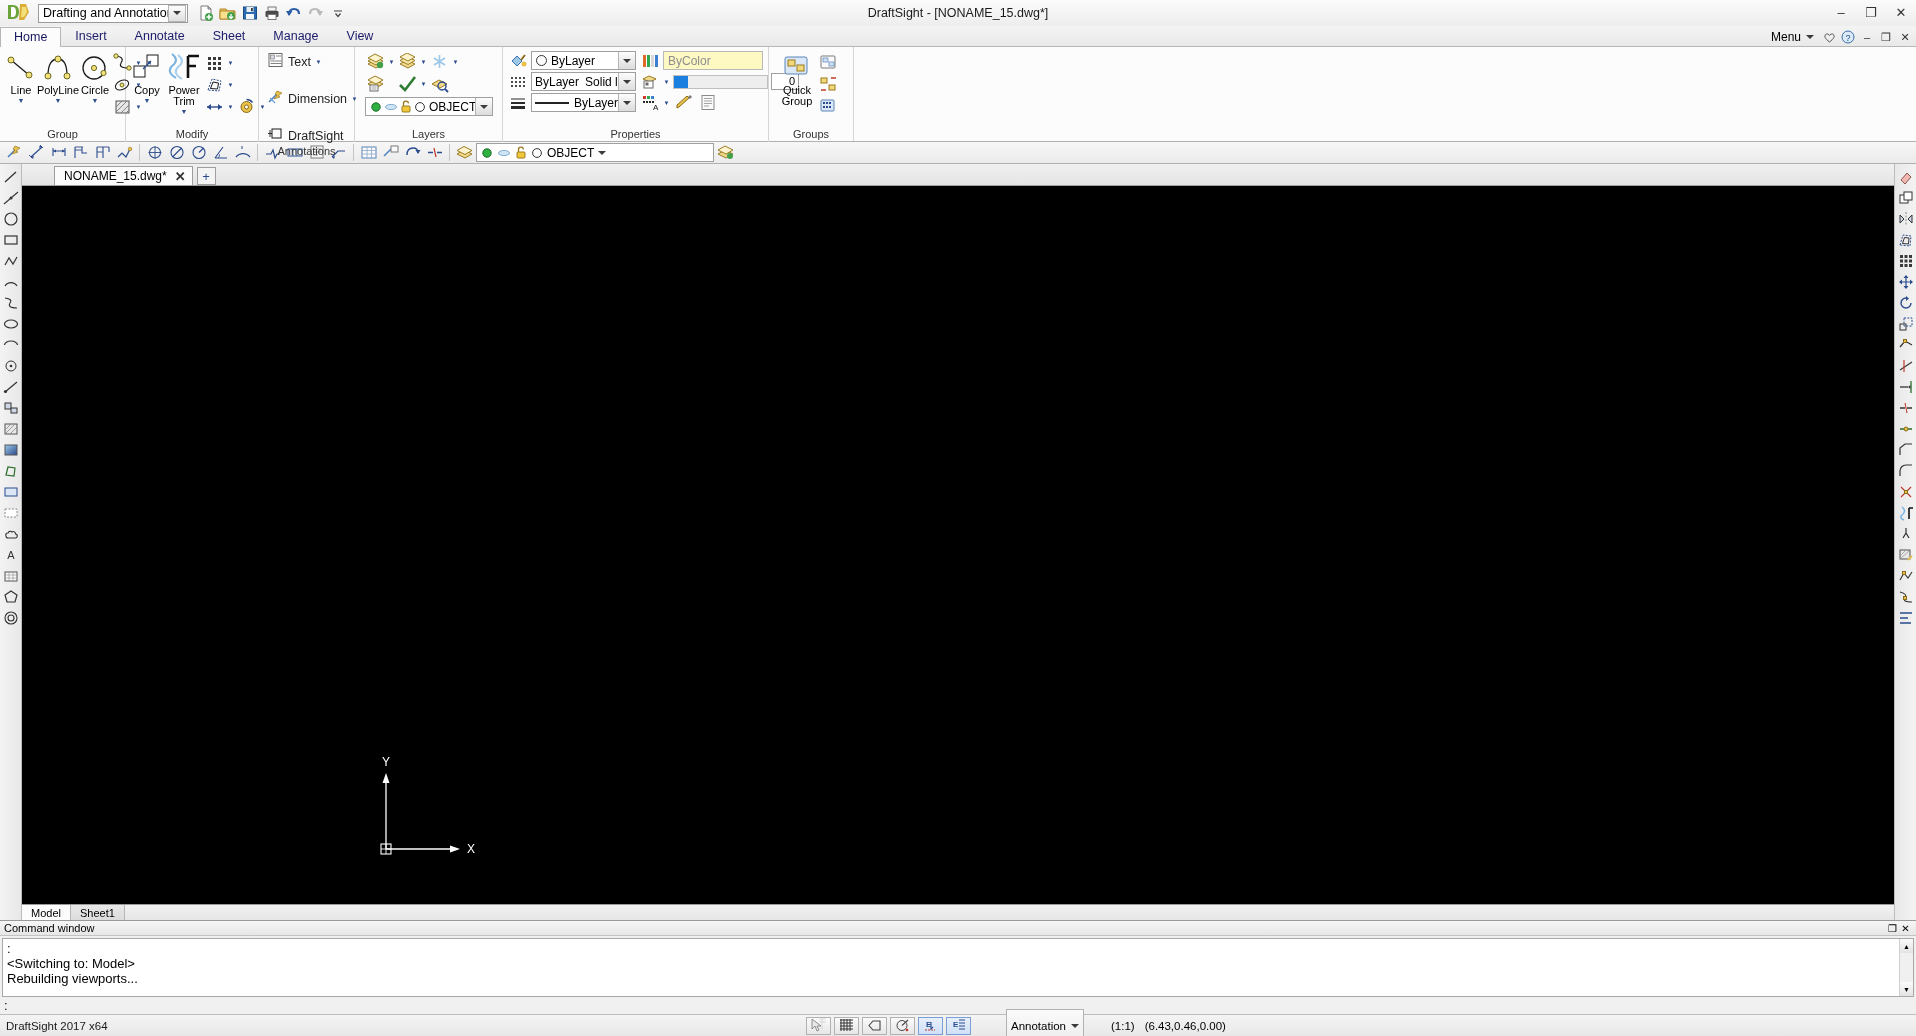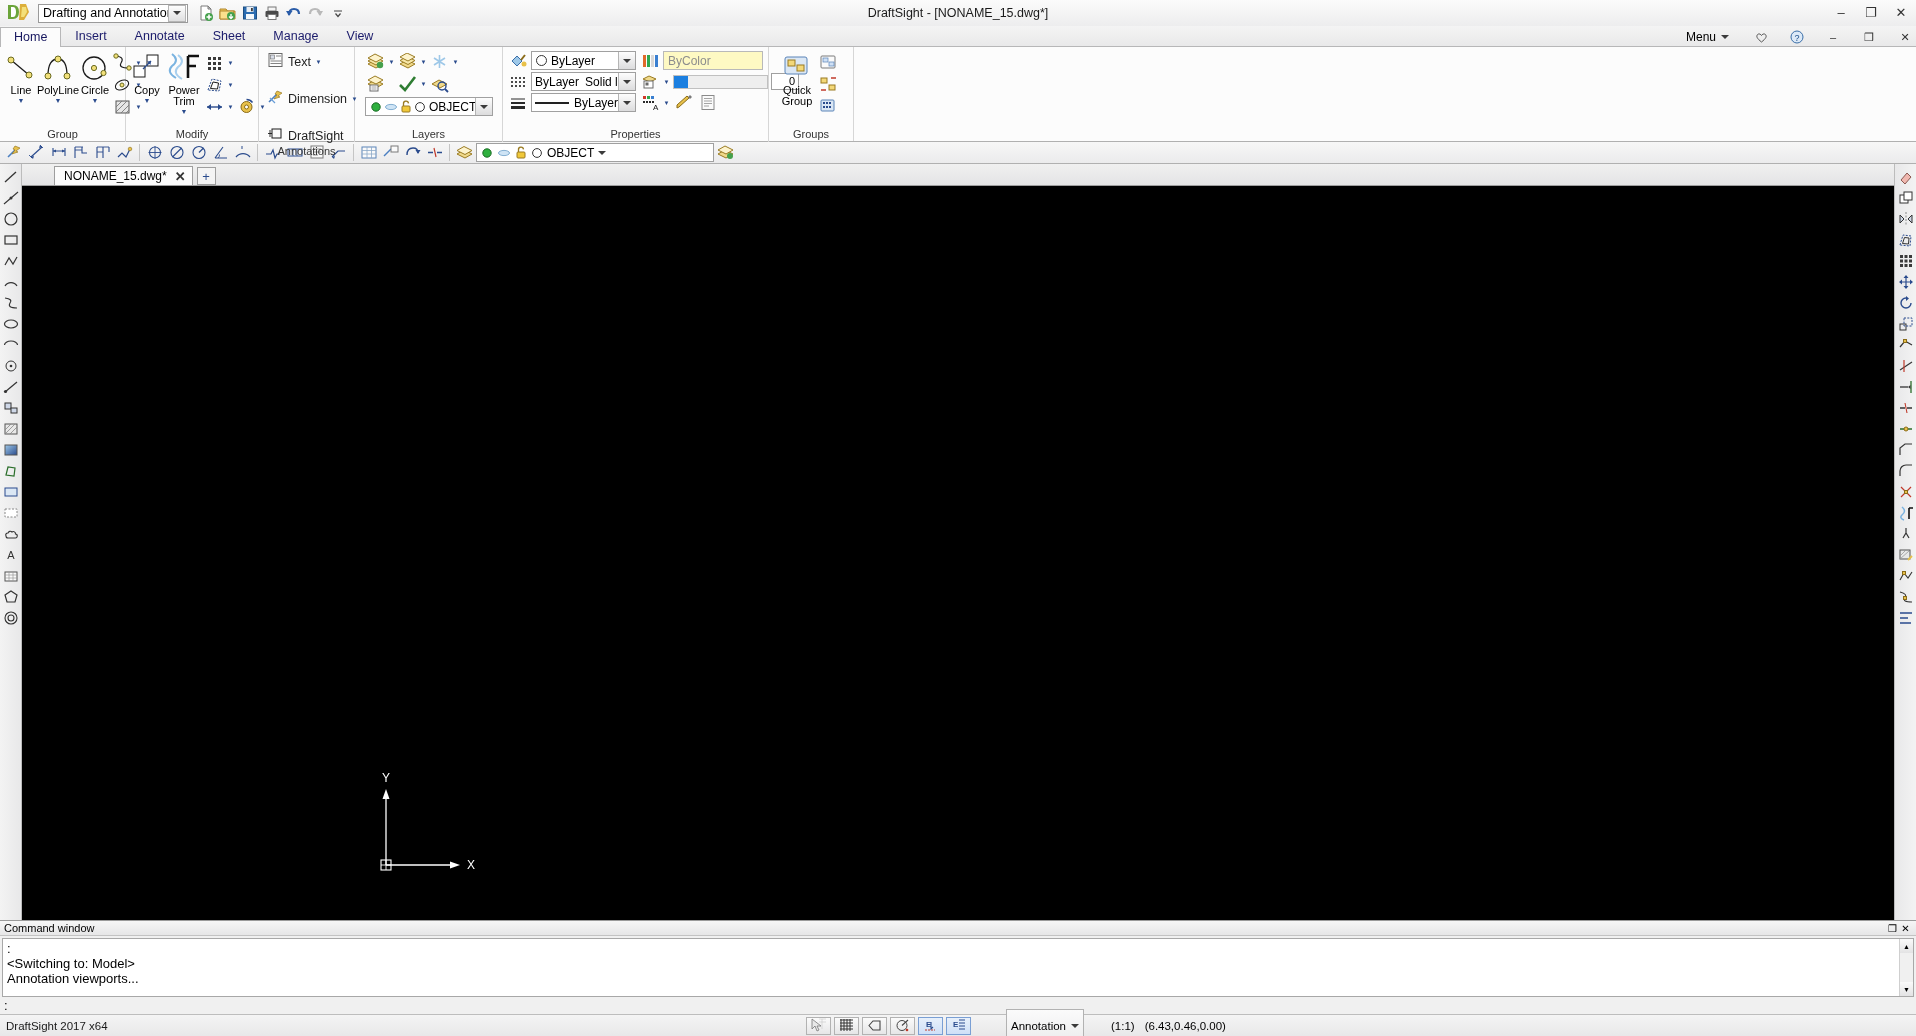--- a/index.html
+++ b/index.html
@@ -33,21 +33,21 @@
 
   
   .tabrow { height: 21px; display: flex; align-items: flex-end;
             background: linear-gradient(#f4f4f4,#e9e9ea); position: relative;
             border-bottom: 1px solid #b7b7b8; }
   .tab { padding: 2px 13px 3px; font-size: 12.5px; color: #1b1b6b; cursor: default;
          border: 1px solid transparent; border-bottom: none; }
   .tab.active { background: #fcfcfc; border-color: #b7b7b8; color: #17175f;
                 position: relative; top: 1px; }
   .menubar { position: absolute; right: 4px; bottom: 2px; display: flex;
-             align-items: center; gap: 22px; font-size: 12px; }
+             align-items: center; gap: 5px; font-size: 12px; }
   .menubar .mi { display: flex; align-items: center; gap: 2px; }
   .mini { width: 14px; height: 14px; display: flex; align-items: center; justify-content: center;
           font-size: 11px; color: #333; }
 
   
   .ribbon { height: 95px; display: flex; background: #fcfcfc;
             border-bottom: 1px solid #b0b0b0; }
   .panel { display: flex; flex-direction: column; position: relative;
            border-right: 1px solid #d6d6d6; height: 95px; }
   .panel-body { flex: 1; display: flex; align-items: flex-start; padding: 3px 4px 0; }
@@ -1032,20 +1032,24 @@
           <rect x="4" y="90" width="10" height="10" fill="none" stroke="#fff" stroke-width="1.1"></rect>
           <line x1="9" y1="90" x2="9" y2="100" stroke="#fff" stroke-width="0.9"></line>
           <line x1="4" y1="95" x2="14" y2="95" stroke="#fff" stroke-width="0.9"></line>
         </svg>
 
         <svg class="cursor" style="left:1378px; top:758px" width="20" height="22" viewBox="0 0 20 22">
           <path d="M2 1 L2 15 L7 11 L10 18 L13 17 L10 10 L15 10 Z" fill="#fff" stroke="#000" stroke-width="0.9"></path>
         </svg>
       </div>
 
+      <div class="sheettabs">
+        <div class="stab active">Model</div>
+        <div class="stab inact">Sheet1</div>
+      </div>
     </div>
 
     <div class="rightbar">
       <div class="sbtn">
         <svg width="16" height="16" viewBox="0 0 16 16">
             <path d="M3 11 l6 -7 4 4 -6 7 Z" fill="#f0b8b0" stroke="#8a5a52"></path>
           </svg>
       </div>
       <div class="sbtn">
         <svg width="16" height="16" viewBox="0 0 16 16">
@@ -1187,21 +1191,21 @@
   <div class="cmdwin">
     <div class="cmdhdr">
       <span>Command window</span>
       <span class="sp"></span>
       <span class="hb">❒</span>
       <span class="hb">✕</span>
     </div>
     <div class="cmdbody">
       <div>:</div>
       <div>&lt;Switching to: Model&gt;</div>
-      <div>Annotation viewports...</div>
+      <div>Rebuilding viewports...</div>
       <div class="scrollv">
         <div class="ar">▲</div>
         <div class="ar">▼</div>
       </div>
     </div>
     <div class="cmdline">:</div>
   </div>
 
   <div class="statusbar">
     <span class="sb-left">DraftSight 2017 x64</span>

